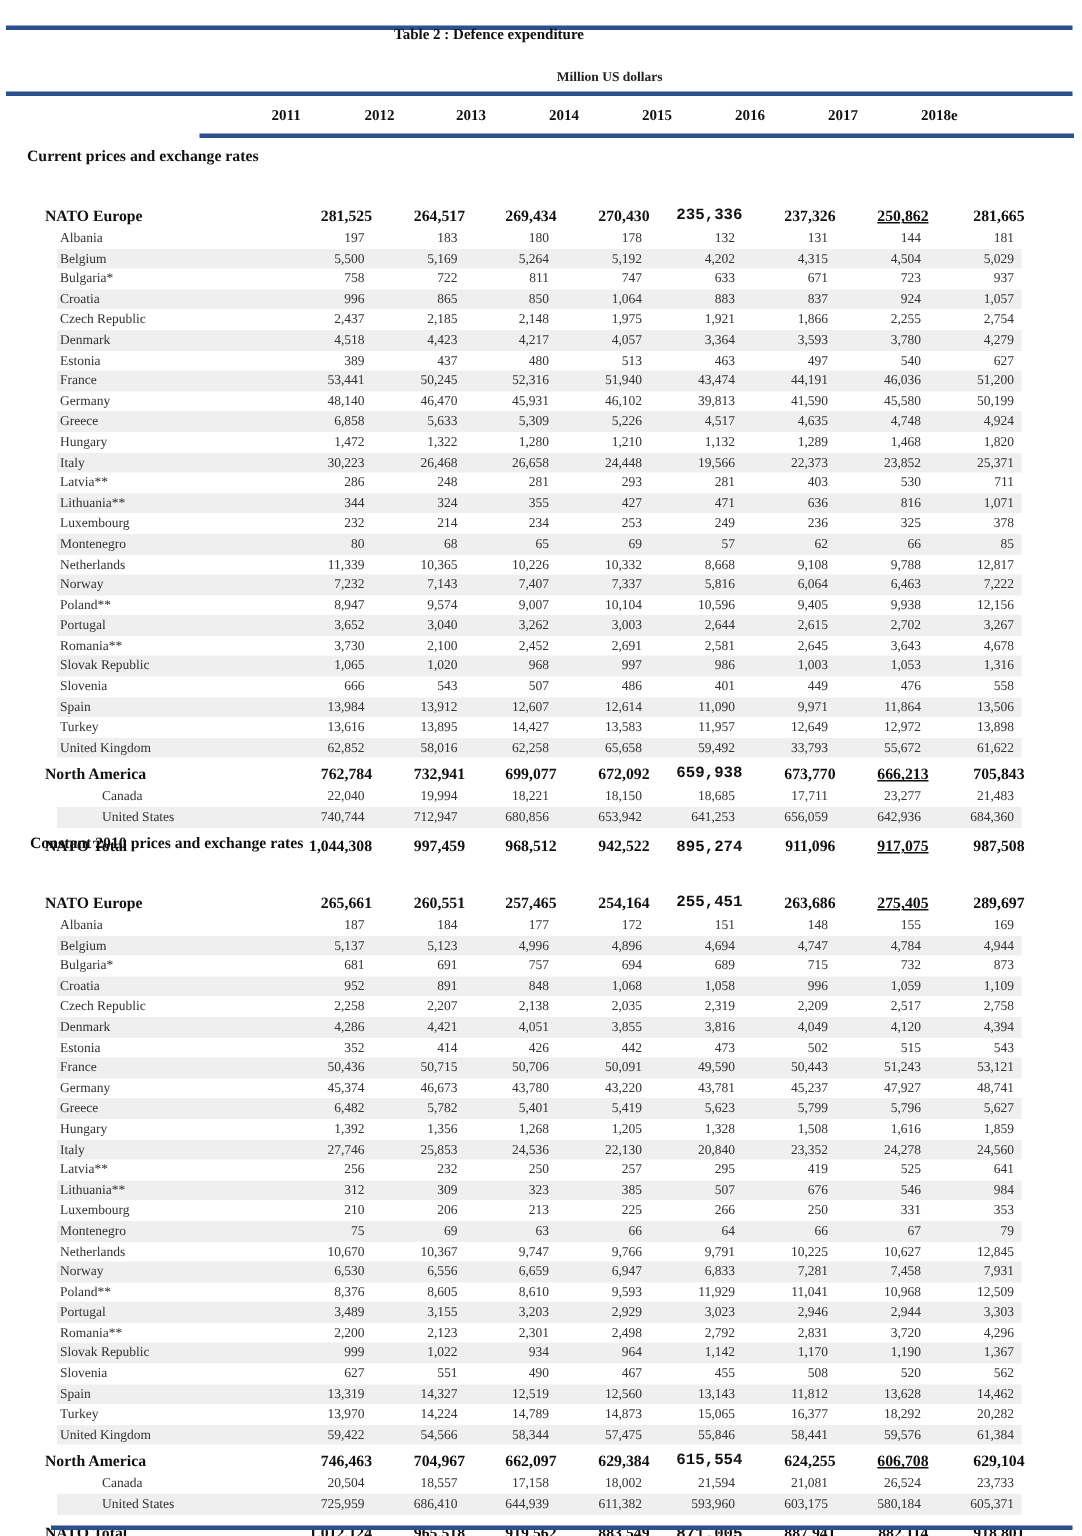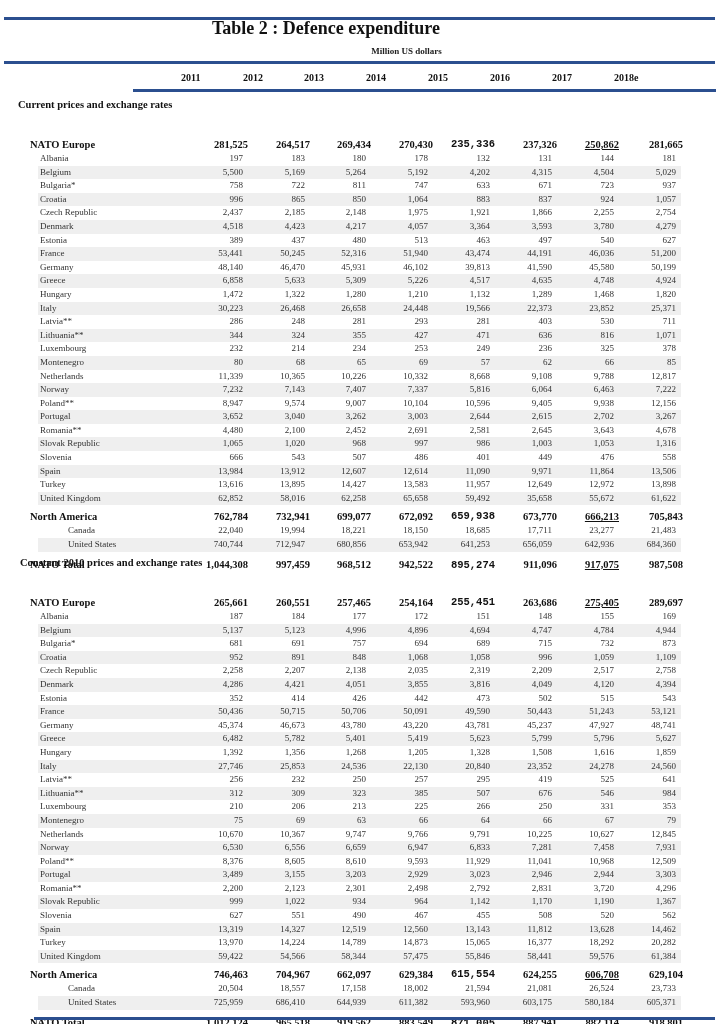--- a/index.html
+++ b/index.html
@@ -1,20 +1,20 @@
 <!DOCTYPE html>
 <html><head>
 <meta charset="utf-8">
 <style>
   html, body { margin:0; padding:0; background:#ffffff; }
   body { width:721px; height:1024px; position:relative; overflow:hidden;
          font-family: "Liberation Serif", "DejaVu Serif", serif; color:#222; }
   .rule { position:absolute; height:3px; background:#2b4f8f; }
   .title { position:absolute; top:18px; left:0; width:652px; text-align:center;
-           font-weight:bold; font-size:18px; color:#111; }
+           font-weight:bold; font-size:10px; color:#111; }
   .subtitle { position:absolute; top:46px; left:0; width:721px; text-align:center;
               font-weight:bold; font-size:9px; color:#222;margin-left:46px; }
   .years { position:absolute; top:72px; left:0; width:721px; height:14px; }
   .year { position:absolute; width:60px; text-align:left; font-weight:bold; font-size:10px; color:#111; }
   .section-title { position:absolute; left:18px; font-weight:bold; font-size:10.5px; color:#111; white-space:nowrap; }
   .tbl { position:absolute; left:0; width:721px;margin-top:19px; }
   .row { position:relative; height:13.6px; font-size:9px; line-height:13.6px; }
   .row.stripe::before { content:""; position:absolute; left:38px; right:40px; top:0; bottom:0; background:#efefef; }
   .row.group { height:15px; line-height:15px; font-weight:bold; font-size:10.5px; color:#111; }
   .row.total { height:18px; line-height:18px; font-weight:bold; font-size:10.5px; color:#111; margin-top:4px; }
@@ -279,21 +279,21 @@
       <span class="cell c1">3,040</span>
       <span class="cell c2">3,262</span>
       <span class="cell c3">3,003</span>
       <span class="cell c4">2,644</span>
       <span class="cell c5">2,615</span>
       <span class="cell c6">2,702</span>
       <span class="cell c7">3,267</span>
     </div>
     <div class="row item">
       <span class="name">Romania**</span>
-      <span class="cell c0">4,480</span>
+      <span class="cell c0">3,730</span>
       <span class="cell c1">2,100</span>
       <span class="cell c2">2,452</span>
       <span class="cell c3">2,691</span>
       <span class="cell c4">2,581</span>
       <span class="cell c5">2,645</span>
       <span class="cell c6">3,643</span>
       <span class="cell c7">4,678</span>
     </div>
     <div class="row item stripe">
       <span class="name">Slovak Republic</span>
@@ -339,21 +339,21 @@
       <span class="cell c6">12,972</span>
       <span class="cell c7">13,898</span>
     </div>
     <div class="row item stripe">
       <span class="name">United Kingdom</span>
       <span class="cell c0">62,852</span>
       <span class="cell c1">58,016</span>
       <span class="cell c2">62,258</span>
       <span class="cell c3">65,658</span>
       <span class="cell c4">59,492</span>
-      <span class="cell c5">35,658</span>
+      <span class="cell c5">33,793</span>
       <span class="cell c6">55,672</span>
       <span class="cell c7">61,622</span>
     </div>
     <div class="row group gap">
       <span class="name">North America</span>
       <span class="cell c0">762,784</span>
       <span class="cell c1">732,941</span>
       <span class="cell c2">699,077</span>
       <span class="cell c3">672,092</span>
       <span class="cell c4">659,938</span>

